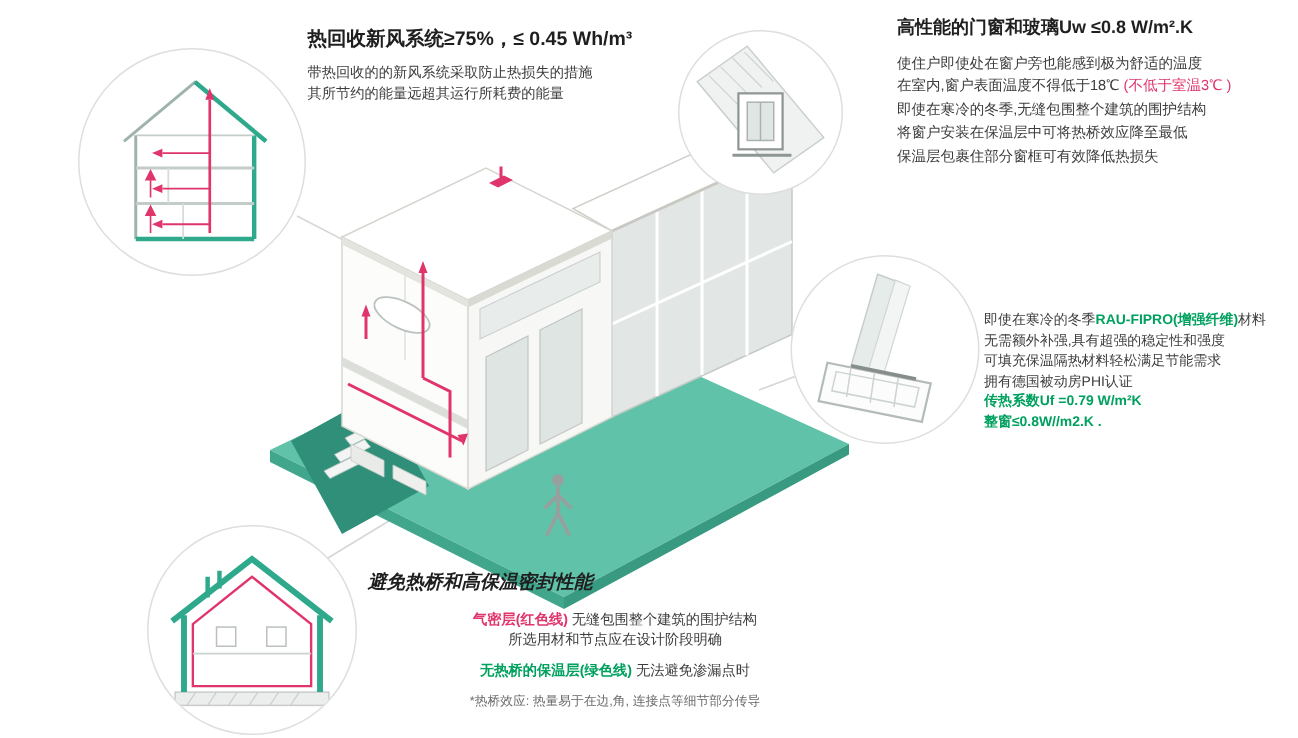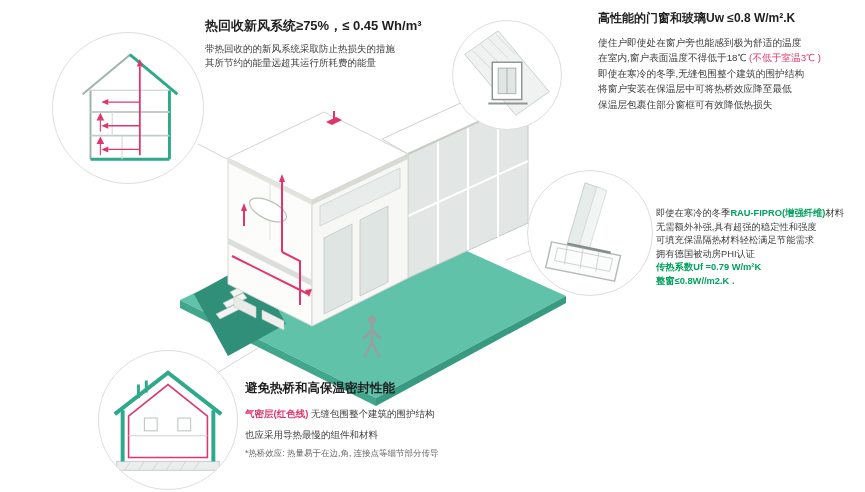--- a/index.html
+++ b/index.html
@@ -220,24 +220,27 @@
       </div>
       <div>无需额外补强,具有超强的稳定性和强度</div>
       <div>可填充保温隔热材料轻松满足节能需求</div>
       <div>拥有德国被动房PHI认证</div>
       <div class="green bold">传热系数Uf =0.79 W/m²K</div>
       <div class="green bold">整窗≤0.8W//m2.K .</div>
     </div>
   </div>
 
   <div class="tblock" style="left:245px; top:380px; width:330px;">
-    <div class="title" style="font-size:12.5px;">避免热桥和高保温密封性能</div>
-    <div class="body-text" style="font-size:9.5px; line-height:13.2px; margin-top:10px;">
+    <div class="title" style="font-size:12.5px;font-style:italic;">避免热桥和高保温密封性能</div>
+    <div class="body-text" style="font-size:9.5px; line-height:13.2px; margin-top:10px;text-align:center;">
       <div>
         <span class="red bold">气密层(红色线)</span><span> 无缝包围整个建筑的围护结构</span>
       </div>
+      <div>所选用材和节点应在设计阶段明确</div>
       <div style="height:8px;"></div>
-      <div>也应采用导热最慢的组件和材料</div>
+      <div>
+        <span class="green bold">无热桥的保温层(绿色线)</span><span> 无法避免渗漏点时</span>
+      </div>
       <div class="footnote" style="font-size:8.5px; margin-top:6px;">*热桥效应: 热量易于在边,角, 连接点等细节部分传导</div>
     </div>
   </div>
 
 </div>
 
 </body></html>

